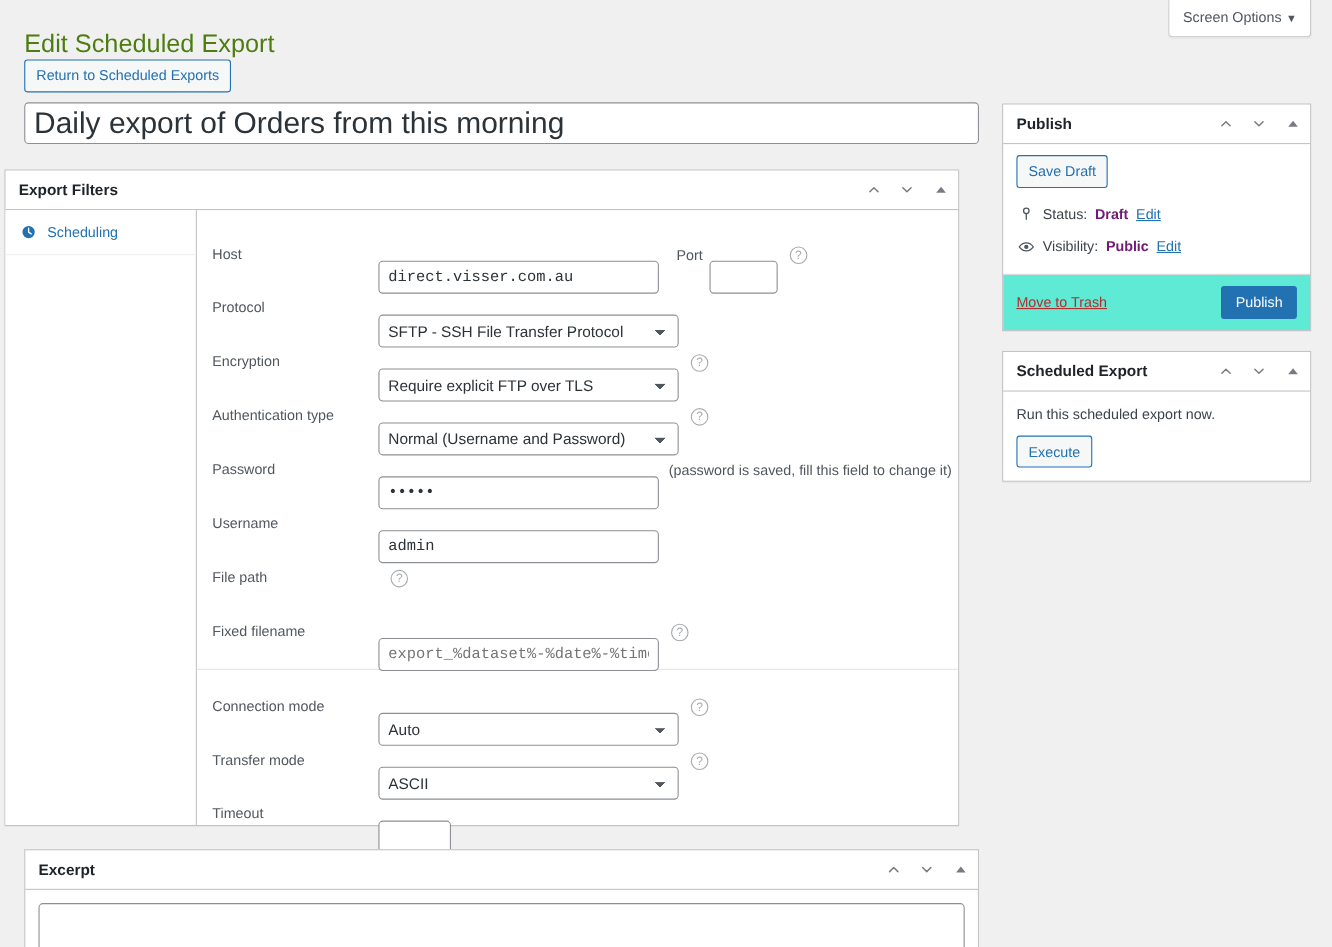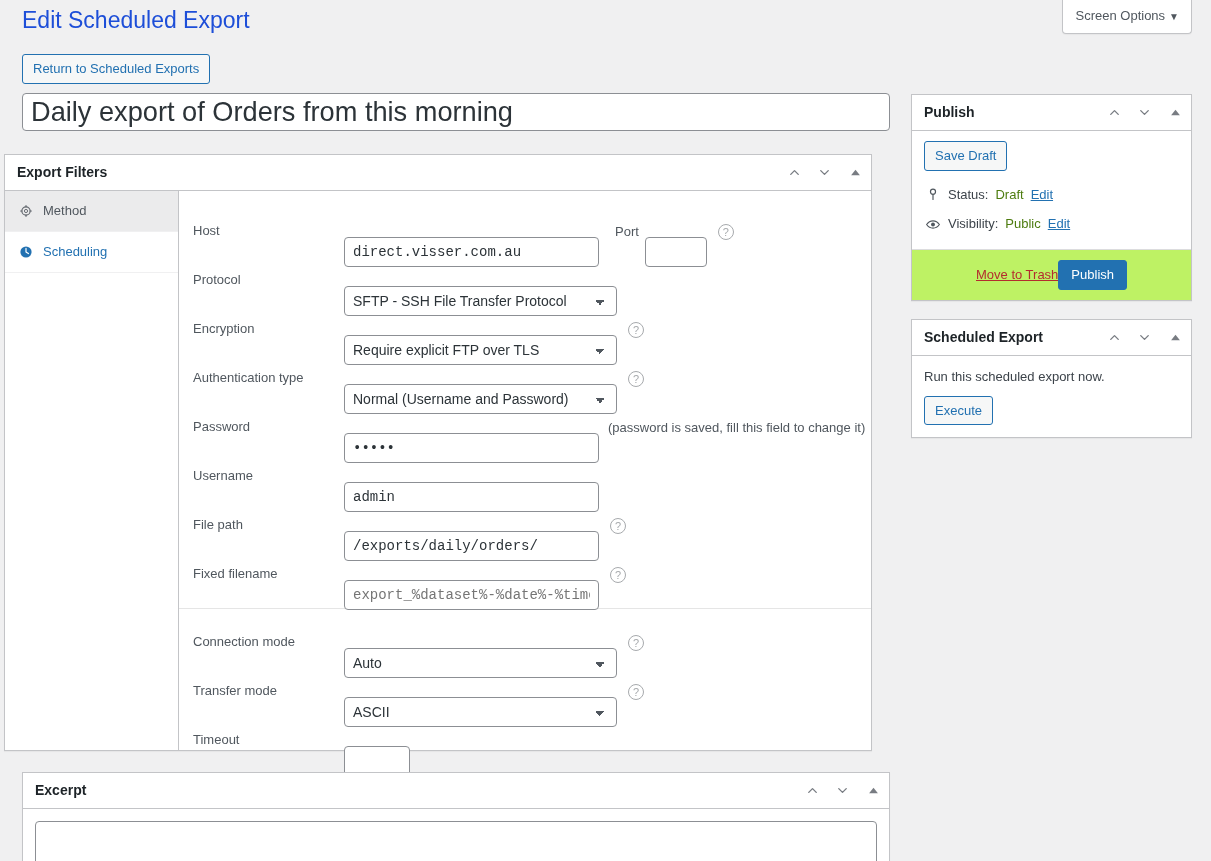--- a/index.html
+++ b/index.html
@@ -27,24 +27,24 @@
     cursor: pointer;
     line-height: 1.4;
     white-space: nowrap;
     box-shadow: 0 1px 1px rgba(0,0,0,.04);
   }
   .screen-options-btn .caret { font-size: 10px; margin-left: 4px; }
 
   
   .page-title {
     position: absolute;
-    left: 22px; top: 6px;
+    left: 22px; top: 25px;
     font-size: 23px;
     font-weight: 400;
-    color: #1d4ed8;
+    color: #4d7c0f;
     line-height: 1.3;
     margin: 0;
     padding: 0;
     text-align: right;
   }
   .btn-secondary {
     display: inline-block;
     background: #f6f7f7;
     border: 1px solid #2271b1;
     border-radius: 3px;
@@ -228,39 +228,39 @@
   .publish-inner { padding: 10px 12px 10px 12px; }
   .publish-row {
     display: flex;
     align-items: center;
     gap: 7px;
     font-size: 13px;
     color: #3c434a;
     padding: 5px 0;
     line-height: 1.5;
   }
-  .publish-row b { font-weight: normal; color: #4d7c0f; }
+  .publish-row b { font-weight: bold; color: #701a75; }
   .publish-row .edit-link {
     color: #2271b1;
     text-decoration: underline;
     cursor: pointer;
     font-size: 13px;
   }
   .pr-ico {
     width: 17px; flex: 0 0 17px;
     display: flex; align-items: center; justify-content: center;
     color: #50575e;
   }
   .save-draft-wrap { margin-bottom: 9px; }
   .publish-footer {
     border-top: 1px solid #dcdcde;
-    background: #bef264;
+    background: #5eead4;
     display: flex;
     align-items: center;
-    justify-content: center;
+    justify-content: space-between;
     padding: 10px 12px;
   }
   .trash-link {
     color: #b32d2e;
     text-decoration: underline;
     font-size: 13px;
     cursor: pointer;
   }
   .btn-primary {
     background: #2271b1;
@@ -344,35 +344,20 @@
       </span>
     </div>
   </div>
 
   <div class="ef-body">
 
     <div class="ef-tabs">
 
 
 
-      <div class="ef-tab active">
-        <span class="tab-ico">
-          <svg width="16" height="16" viewBox="0 0 20 20">
-            <circle cx="10" cy="10" r="5.2" fill="none" stroke="#646970" stroke-width="1.5"></circle>
-            <circle cx="10" cy="10" r="2" fill="none" stroke="#646970" stroke-width="1.2"></circle>
-            <g stroke="#646970" stroke-width="1.5" stroke-linecap="round">
-              <line x1="10" y1="3.3" x2="10" y2="4.8"></line>
-              <line x1="10" y1="15.2" x2="10" y2="16.7"></line>
-              <line x1="3.3" y1="10" x2="4.8" y2="10"></line>
-              <line x1="15.2" y1="10" x2="16.7" y2="10"></line>
-            </g>
-          </svg>
-        </span>
-        <span>Method</span>
-      </div>
 
       <div class="ef-tab">
         <span class="tab-ico">
           <svg width="16" height="16" viewBox="0 0 20 20">
             <circle cx="10" cy="10" r="7" fill="#2271b1"></circle>
             <path d="M10 5.5V10l3 2" fill="none" stroke="#fff" stroke-width="1.5" stroke-linecap="round" stroke-linejoin="round"></path>
           </svg>
         </span>
         <span>Scheduling</span>
       </div>
@@ -417,21 +402,20 @@
         <span class="pw-note">(password is saved, fill this field to change it)</span>
       </div>
 
       <div class="field-row">
         <span class="field-label">Username</span>
         <input class="fld fld-text" type="text" value="admin" style="">
       </div>
 
       <div class="field-row">
         <span class="field-label">File path</span>
-        <input class="fld fld-text" type="text" value="/exports/daily/orders/" style="">
         <span class="help-ico">?</span>
       </div>
 
       <div class="field-row">
         <span class="field-label">Fixed filename</span>
         <input class="fld fld-text placeholder-val" type="text" placeholder="export_%dataset%-%date%-%time%-" style="">
         <span class="help-ico">?</span>
       </div>
 
       <div class="ef-divider"></div>

